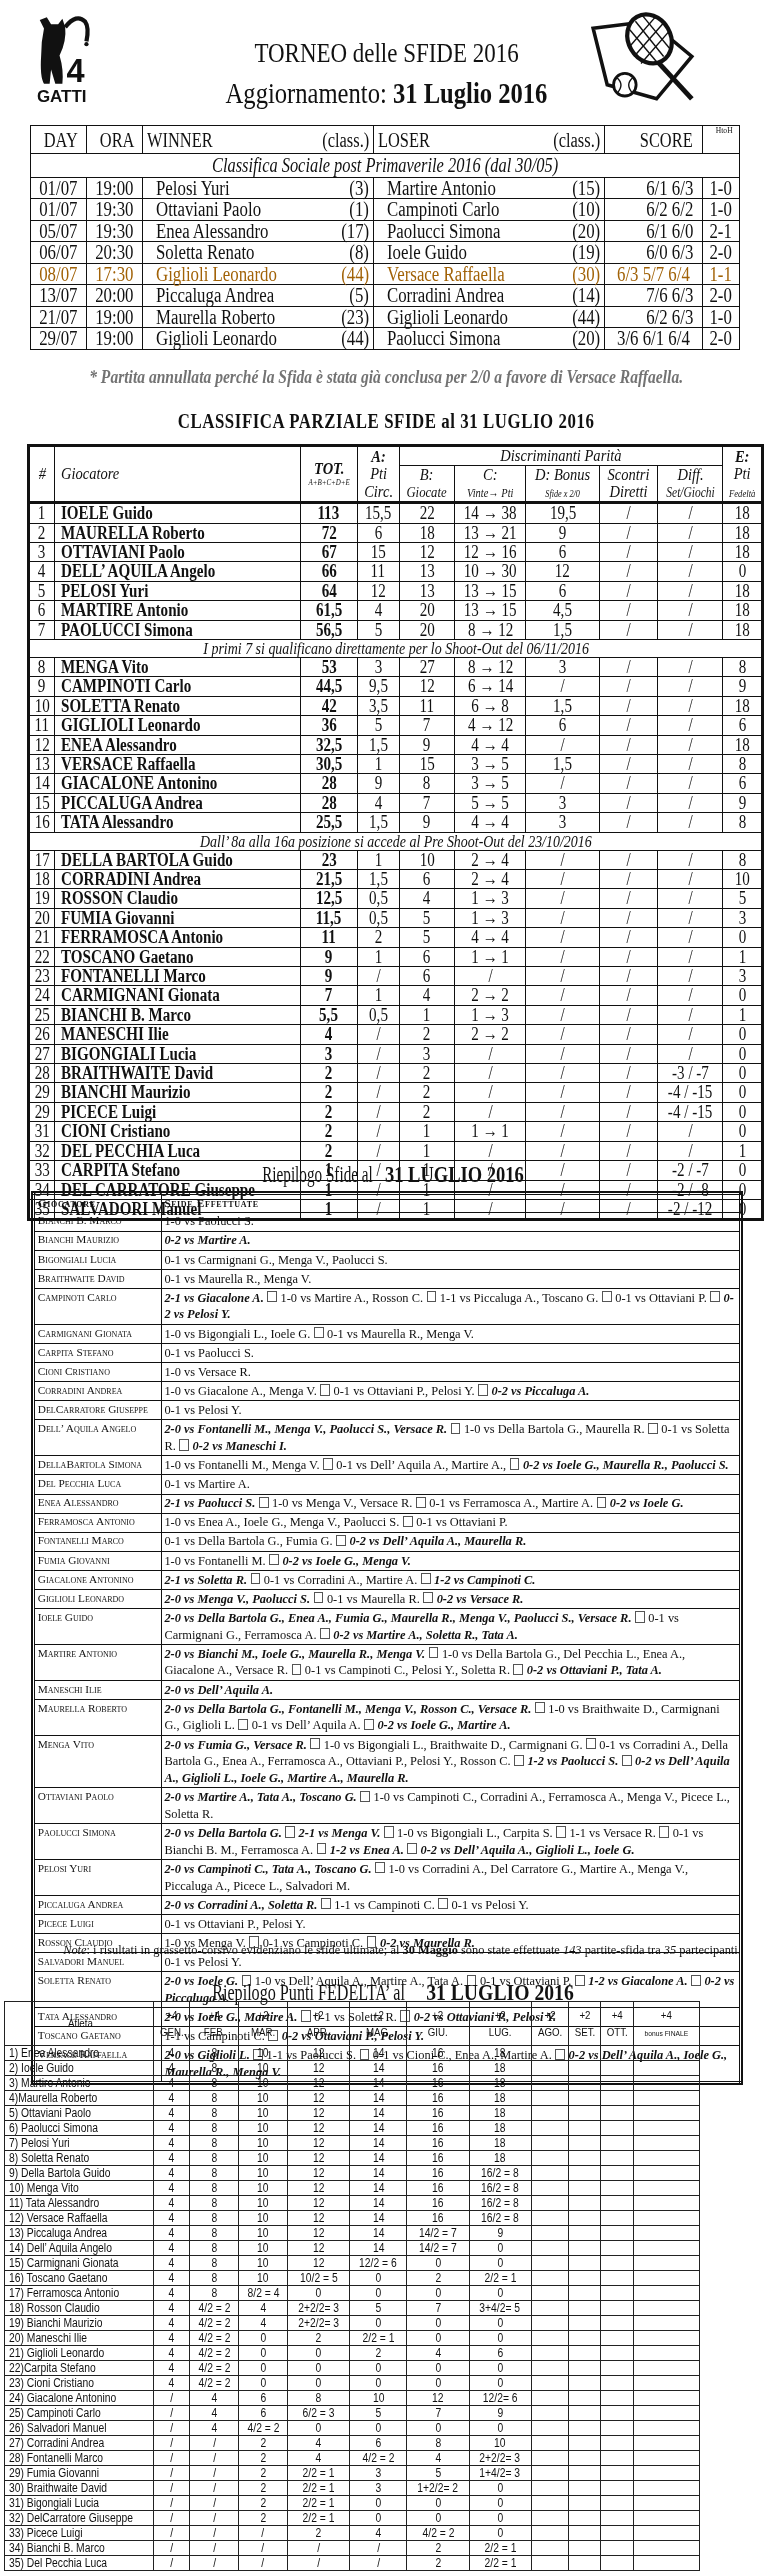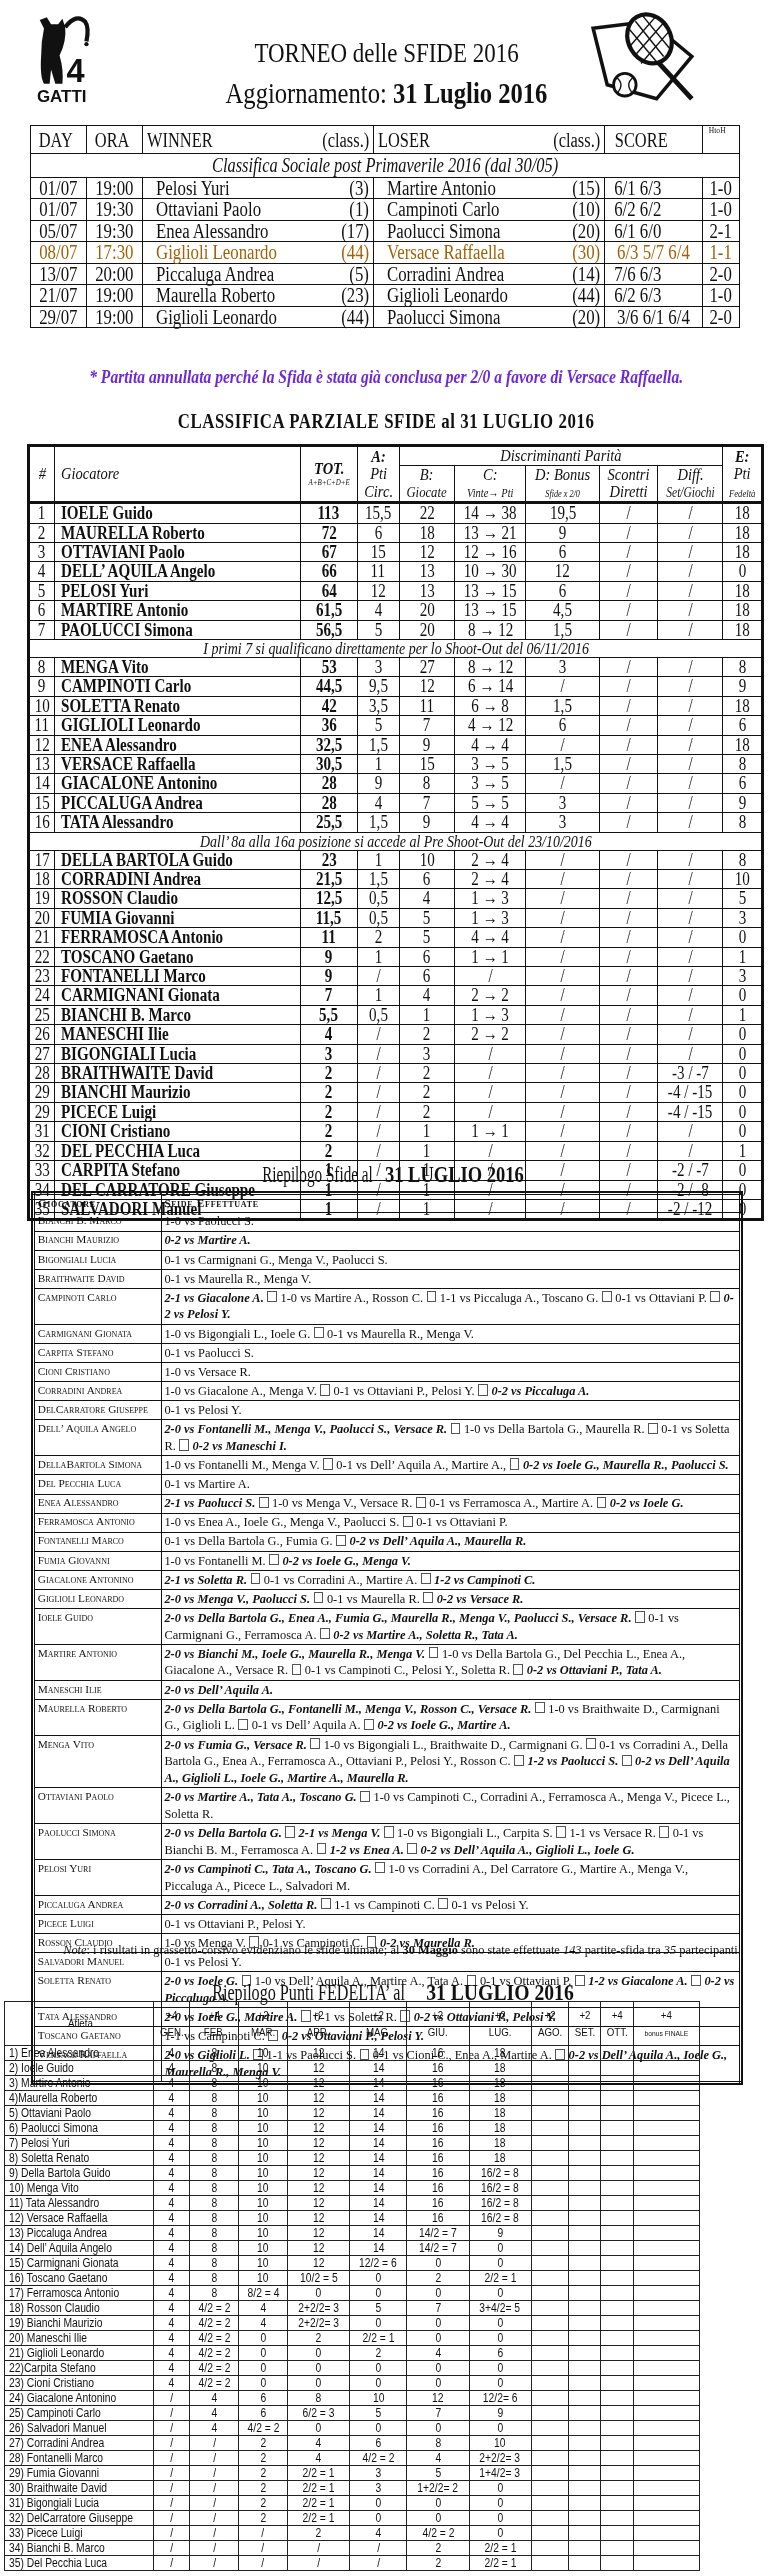--- a/index.html
+++ b/index.html
@@ -13,27 +13,27 @@
   .title-line2 { left:0; width:773px; top:76px; text-align:center; font-size:30px; transform:scaleX(.82); transform-origin:center; }
   .title-line2 b { font-weight:bold; }
 
   
   #matches { left:30px; top:125px; width:706px; border-collapse:collapse; font-size:20.5px; }
   #matches td { border:1.1px solid #111; height:20px; padding:0 4.2px; line-height:1; white-space:nowrap; }
   #matches .hdr td { height:27px; font-size:20px; }
   #matches .cap td { text-align:center; font-style:italic; height:22.6px; font-size:20px; }
   #matches .row td { height:20.5px; }
   #matches .red td { color:#a16207; }
-  .c { text-align:left;margin-left:26px; }
+  .c { text-align:right;margin-left:26px; }
   .r { text-align:right; }
   .cond { display:inline-block; transform:scaleX(.82); transform-origin:left center; }
   .condc { display:inline-block; transform:scaleX(.82); transform-origin:center center; }
   .condr { display:inline-block; transform:scaleX(.82); transform-origin:right center; }
 
-  .annul { left:0; width:773px; top:366px; text-align:center; color:#6d28d9; font-size:19px; font-style:italic; font-weight:bold; }
+  .annul { left:0; width:773px; top:366px; text-align:center; color:#737373; font-size:19px; font-style:italic; font-weight:bold; }
   .annul span { display:inline-block; transform:scaleX(.82); }
 
   .classifica-title { left:0; width:773px; top:410px; text-align:center; font-size:20.5px; font-weight:bold; letter-spacing:0.7px; }
   .classifica-title span { display:inline-block; transform:scaleX(.82); }
 
   
   #standings { left:27px; top:444px; width:719px; border-collapse:collapse; font-size:18.4px; border:3.5px solid #111; }
   #standings td { border:1.1px solid #111; padding:0 2.8px; height:17px; line-height:1; white-space:nowrap; text-align:center; }
   #standings .h td { font-style:italic; font-size:17.7px; }
   #standings .h .sub { font-size:8.5px; display:block; font-style:italic; }
@@ -149,20 +149,30 @@
       </tr>
       <tr class="row">
         <td class="c"><span class="condc">05/07</span></td>
         <td class="c"><span class="condc">19:30</span></td>
         <td class="" style="border-right: none; padding-left: 12.7px;"><span class="cond">Enea Alessandro</span></td>
         <td class="r" style="border-left: none;"><span class="condr">(17)</span></td>
         <td class="" style="border-right: none; padding-left: 12.7px;"><span class="cond">Paolucci Simona</span></td>
         <td class="r" style="border-left: none;"><span class="condr">(20)</span></td>
         <td class="c"><span class="condc">6/1  6/0</span></td>
         <td class="c"><span class="condc">2-1</span></td>
+      </tr>
+      <tr class="row">
+        <td class="c"><span class="condc">06/07</span></td>
+        <td class="c"><span class="condc">20:30</span></td>
+        <td class="" style="border-right: none; padding-left: 12.7px;"><span class="cond">Soletta Renato</span></td>
+        <td class="r" style="border-left: none;"><span class="condr">(8)</span></td>
+        <td class="" style="border-right: none; padding-left: 12.7px;"><span class="cond">Ioele Guido</span></td>
+        <td class="r" style="border-left: none;"><span class="condr">(19)</span></td>
+        <td class="c"><span class="condc">6/0  6/3</span></td>
+        <td class="c"><span class="condc">2-0</span></td>
       </tr>
       <tr class="row red">
         <td class="c"><span class="condc">08/07</span></td>
         <td class="c"><span class="condc">17:30</span></td>
         <td class="" style="border-right: none; padding-left: 12.7px;"><span class="cond">Giglioli Leonardo</span></td>
         <td class="r" style="border-left: none;"><span class="condr">(44)</span></td>
         <td class="" style="border-right: none; padding-left: 12.7px;"><span class="cond">Versace Raffaella</span></td>
         <td class="r" style="border-left: none;"><span class="condr">(30)</span></td>
         <td class="c"><span class="condc">6/3  5/7  6/4</span></td>
         <td class="c"><span class="condc">1-1</span></td>

